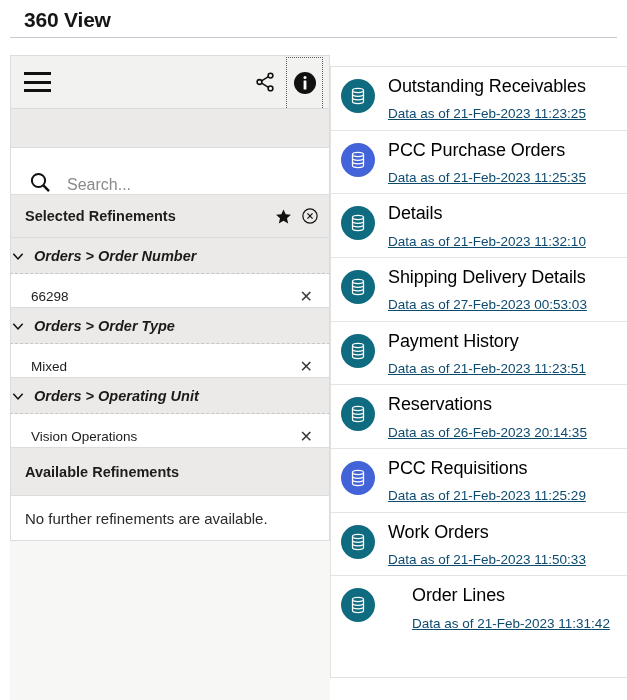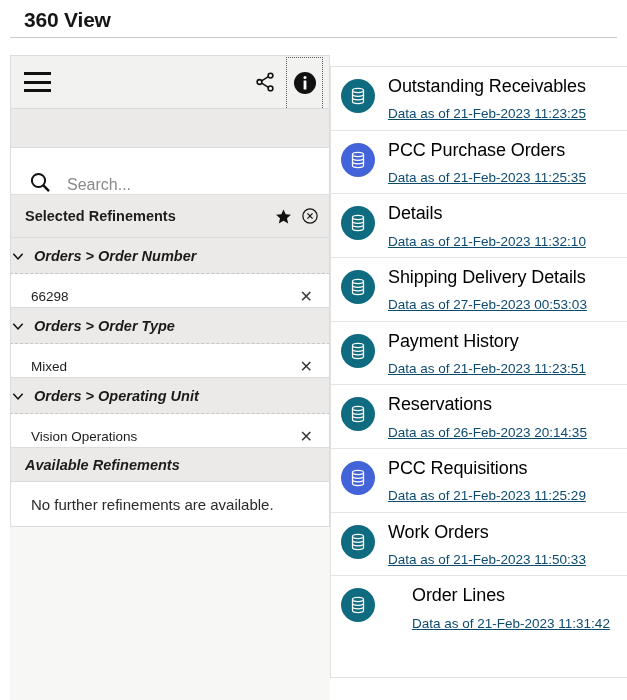--- a/index.html
+++ b/index.html
@@ -91,30 +91,30 @@
   .refine-val {
     height: 34px; background: #ffffff;
     border-left: 1px solid #dcdcdc; border-right: 1px solid #dcdcdc; border-bottom: 1px solid #dcdcdc;
     display: flex; align-items: center; padding: 12px 12px 0 20px;
   }
   .refine-val .rv-label { font-size: 13.5px; color: #1d1d1d; }
   .rv-spacer { flex: 1; }
   .rv-x { font-size: 16px; color: #3a3a3a; cursor: pointer; line-height: 1; padding: 2px 4px; }
 
   .avail-head {
-    height: 34px; background: #eceae8;
-    border-left: 1px solid #dcdcdc; border-right: 1px solid #dcdcdc; border-bottom: 1px solid #dcdcdc;
-    display: flex; align-items: center; padding-left: 14px; font-style: italic;
+    height: 48px; background: #eceae8;
+    border-left: 1px solid #dcdcdc; border-right: 1px solid #dcdcdc; border-bottom: 1px solid #dcdcdc;
+    display: flex; align-items: center; padding-left: 14px;
   }
   .avail-head .ah-label { font-size: 14.5px; font-weight: bold; color: #1d1d1d; }
 
   .avail-body {
     height: 45px; background: #ffffff;
     border-left: 1px solid #dcdcdc; border-right: 1px solid #dcdcdc; border-bottom: 1px solid #dcdcdc;
-    display: flex; align-items: center; padding-left: 20px;
+    display: flex; align-items: center; padding-left: 14px;
   }
   .avail-body .ab-label { font-size: 15px; color: #2a2a2a; }
 
   
   .right-panel {
     position: absolute; left: 330px; top: 66px; width: 297px; height: 612px;
     background: #ffffff; border: 1px solid #e2e2e2; border-right: none;
     overflow: hidden;
   }
   .ds-item {

